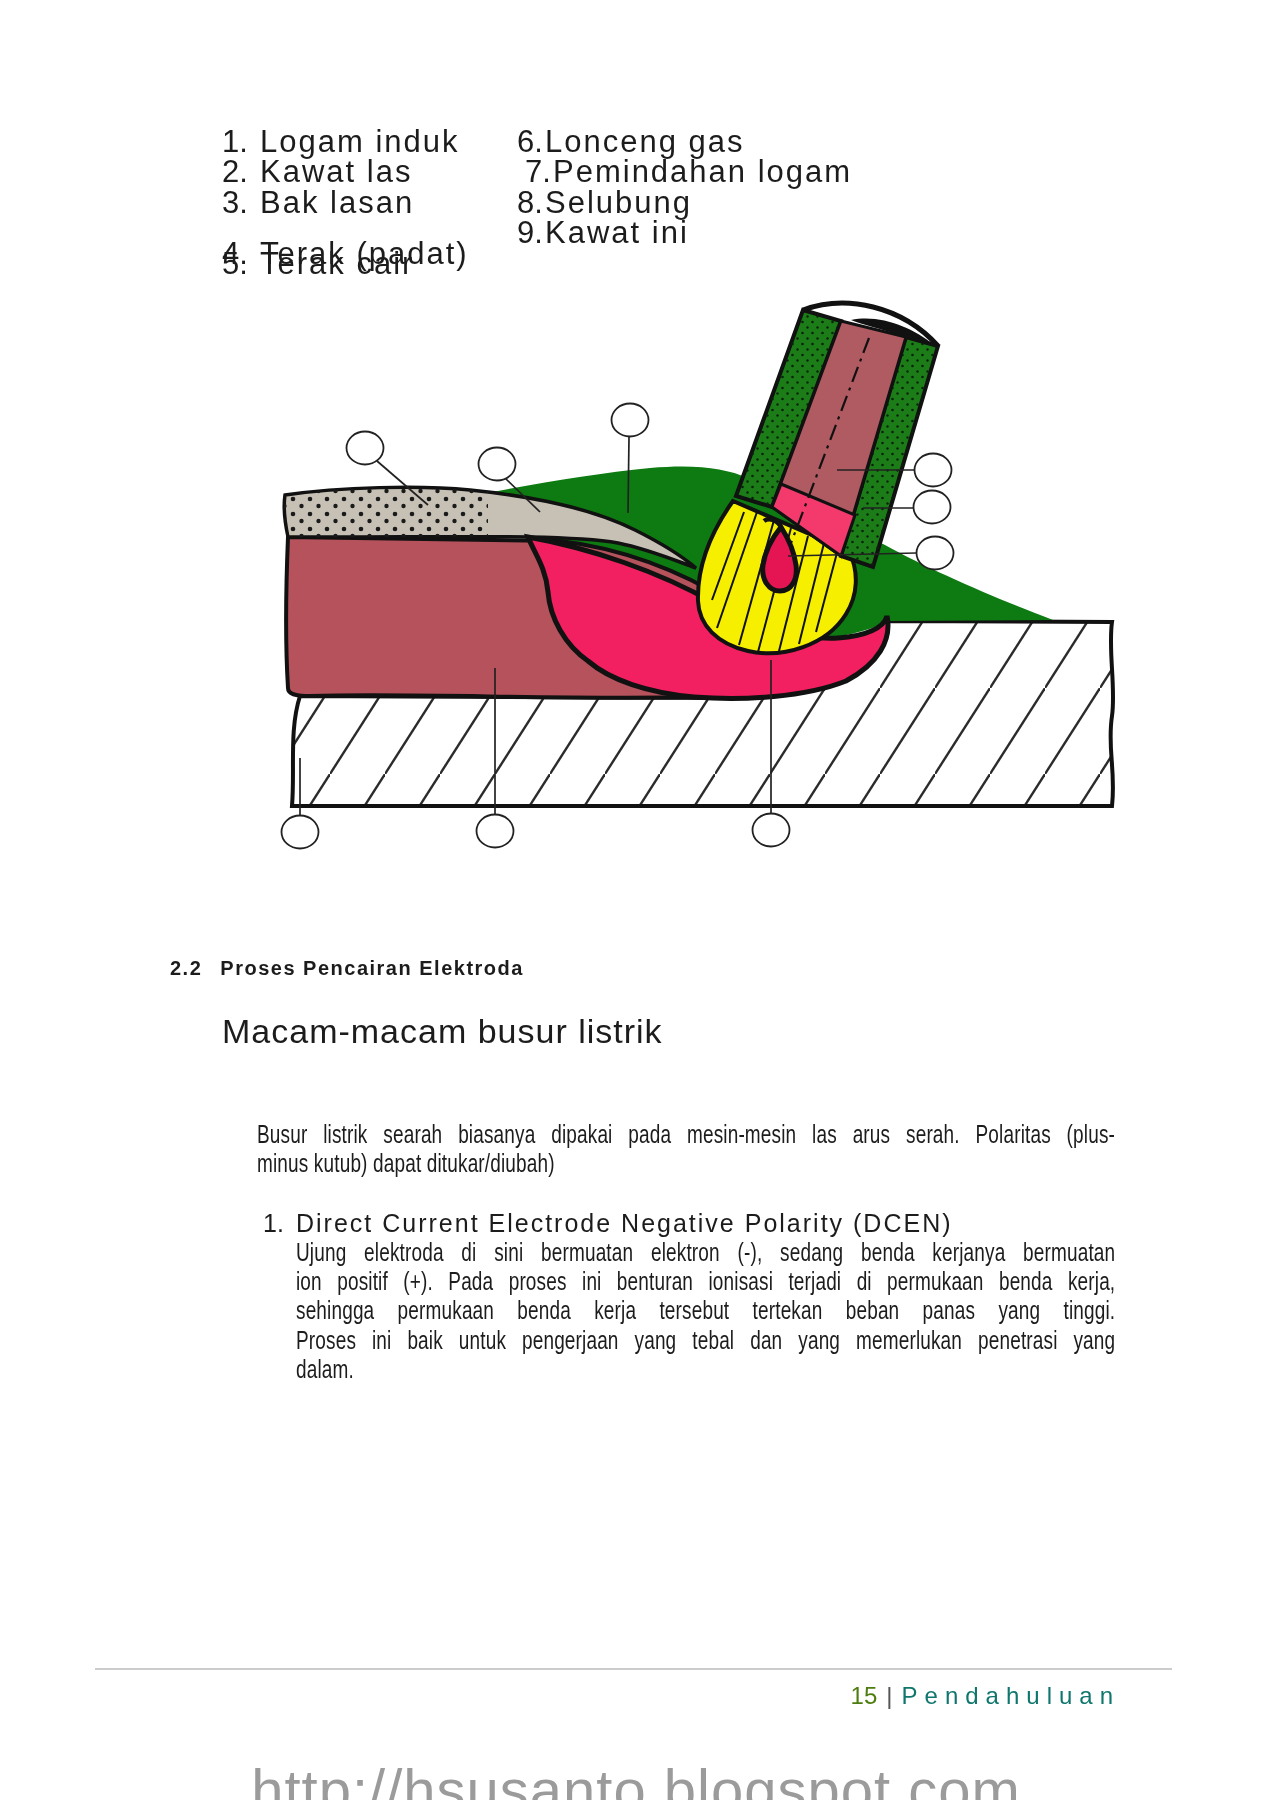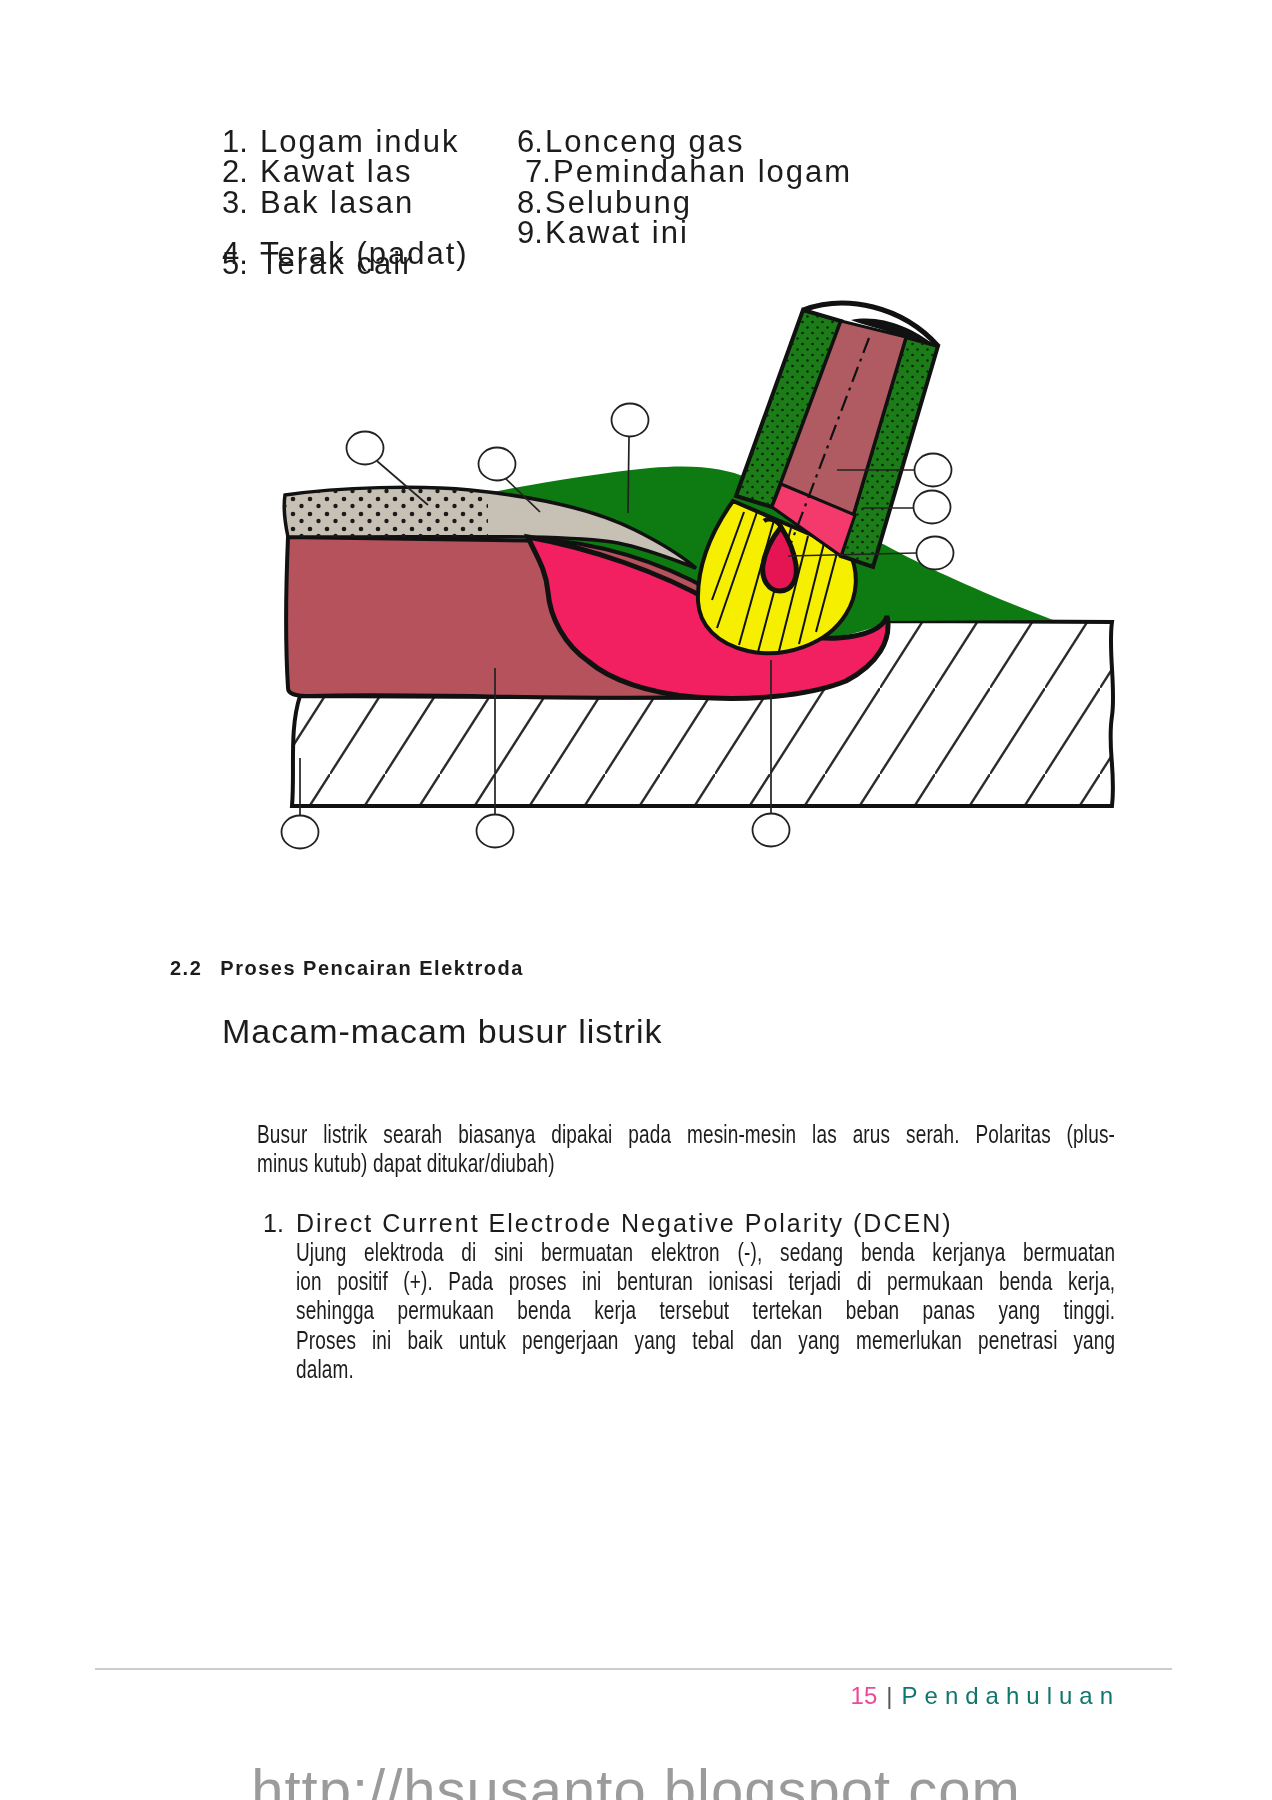--- a/index.html
+++ b/index.html
@@ -19,21 +19,21 @@
   .subhead{font-size:34px;letter-spacing:1px;white-space:nowrap;}
   .itemhead{font-size:25px;letter-spacing:2px;white-space:nowrap;}
   
   .cond{transform:scaleX(0.76);transform-origin:0 0;}
   .pline{font-size:25px;line-height:29.2px;letter-spacing:0.2px;}
   .just{text-align:justify;text-align-last:justify;}
   .last{text-align:left;}
   
   .rule{position:absolute;background:#cccccc;height:2px;}
   .footer{position:absolute;font-size:24px;white-space:nowrap;}
-  .fpage{color:#ec4899;}
+  .fpage{color:#4d7c0f;}
   .fsep{color:#555;padding:0 9px;}
   .fsection{color:#0f766e;letter-spacing:7px;}
   .watermark{
     position:absolute;left:0;width:100%;text-align:center;
     font-size:58px;color:#9b9b9b;letter-spacing:1px;white-space:nowrap;
   }
 </style>
 </head>
 <body>
 

